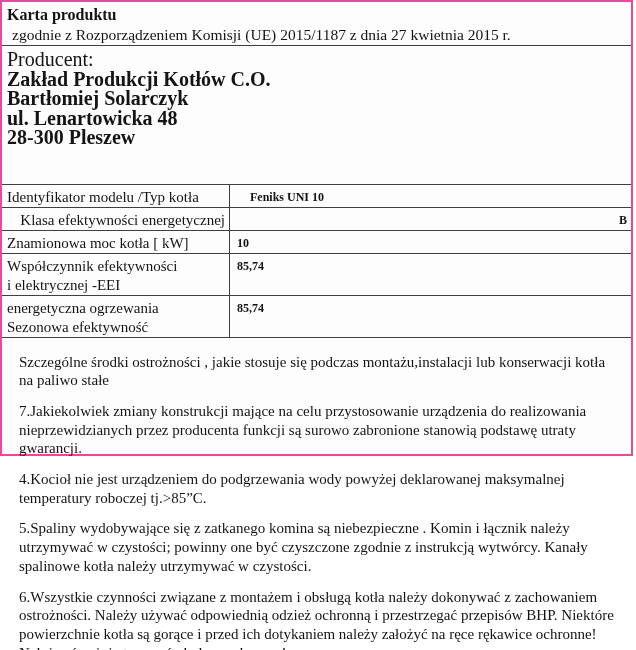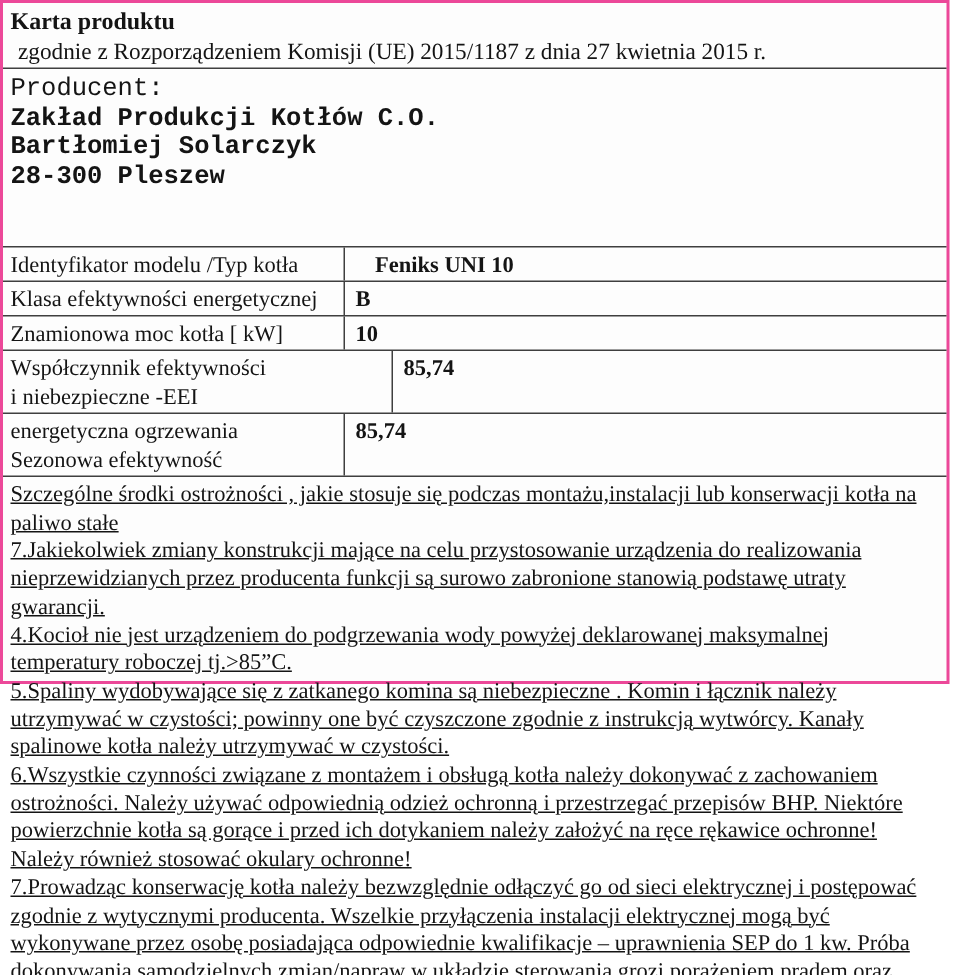--- a/index.html
+++ b/index.html
@@ -18,59 +18,60 @@
   }
   .sec { border-top: 1px solid #3f3f3f; }
   .sec:first-child { border-top: none; }
 
   
   .header { height: 44px; padding: 3px 6px 0 5px; }
   .title { font-weight: bold; font-size: 16px; line-height: 20px; }
   .subtitle { font-size: 15.5px; line-height: 20px; padding-left: 5px; }
 
   
-  .producer { height: 133px; padding: 4px 6px 0 5px; font-size: 17px; line-height: 19.5px; font-family: Liberation Mono, monospace; }
+  .producer { height: 133px; padding: 4px 6px 0 5px; font-size: 20px; line-height: 19.5px; }
   .producer .bold-line { font-weight: bold; }
 
   
   .trow { display: grid; grid-template-columns: 227px 1fr; }
   .trow .cell-label { padding: 3px 4px 0 5px; font-size: 15px; line-height: 19px; }
   .trow .cell-value {
     border-left: 1px solid #3f3f3f;
     padding: 3px 4px 0 7px;
-    font-size: 15px; line-height: 19px; font-weight: bold;
+    font-size: 12px; line-height: 19px; font-weight: bold;
   }
   .r1 { height: 28px; margin-top: 36px; }
-  .r2 { height: 26px; }
+  .r2 { height: 26px; text-align: right; }
   .r3 { height: 26px; }
-  .r4 { height: 44px; gap: 32px; }
+  .r4 { height: 44px; }
   .r5 { height: 67px; }
   .value-indent { padding-left: 20px !important; }
   .eta-line { margin-top: 4px; }
   .eta { font-size: 20px; font-weight: bold; line-height: 14px; }
   .eta-sub { font-size: 11.5px; font-weight: bold; position: relative; bottom: -2px; }
 
   
   .notes { flex: 1; padding: 3px 5px 0 5px; font-size: 15px; line-height: 18.7px; }
-  .notes p { margin: 0; text-decoration: underline; }
+  .notes p { margin: 12px; }
 </style>
 </head>
 <body>
 
 <div class="doc">
 
   <div class="sec header">
     <div class="title">Karta produktu</div>
     <div class="subtitle">zgodnie z Rozporządzeniem Komisji (UE) 2015/1187 z dnia 27 kwietnia 2015 r.</div>
   </div>
 
   <div class="sec producer">
     <div>Producent:</div>
     <div class="bold-line">Zakład Produkcji Kotłów C.O.</div>
     <div class="bold-line">Bartłomiej Solarczyk</div>
+    <div class="bold-line">ul. Lenartowicka 48</div>
     <div class="bold-line">28-300 Pleszew</div>
   </div>
 
   <div class="sec trow r1">
     <div class="cell-label">Identyfikator modelu /Typ kotła</div>
     <div class="cell-value value-indent">Feniks UNI 10</div>
   </div>
 
   <div class="sec trow r2">
     <div class="cell-label">Klasa efektywności energetycznej</div>
@@ -78,21 +79,21 @@
   </div>
 
   <div class="sec trow r3">
     <div class="cell-label">Znamionowa moc kotła [ kW]</div>
     <div class="cell-value">10</div>
   </div>
 
   <div class="sec trow r4">
     <div class="cell-label">
       <div>Współczynnik efektywności</div>
-      <div>i niebezpieczne -EEI</div>
+      <div>i elektrycznej -EEI</div>
     </div>
     <div class="cell-value">85,74</div>
   </div>
 
   <div class="sec trow r5">
     <div class="cell-label">
       <div>energetyczna ogrzewania</div>
       <div>Sezonowa efektywność</div>
     </div>
     <div class="cell-value">85,74</div>

